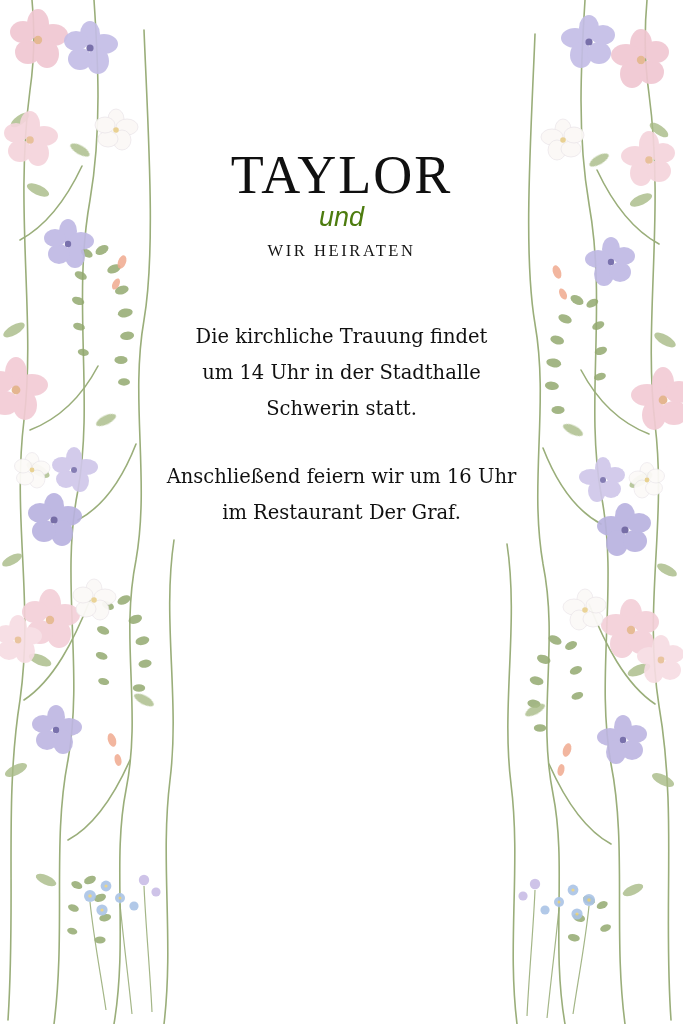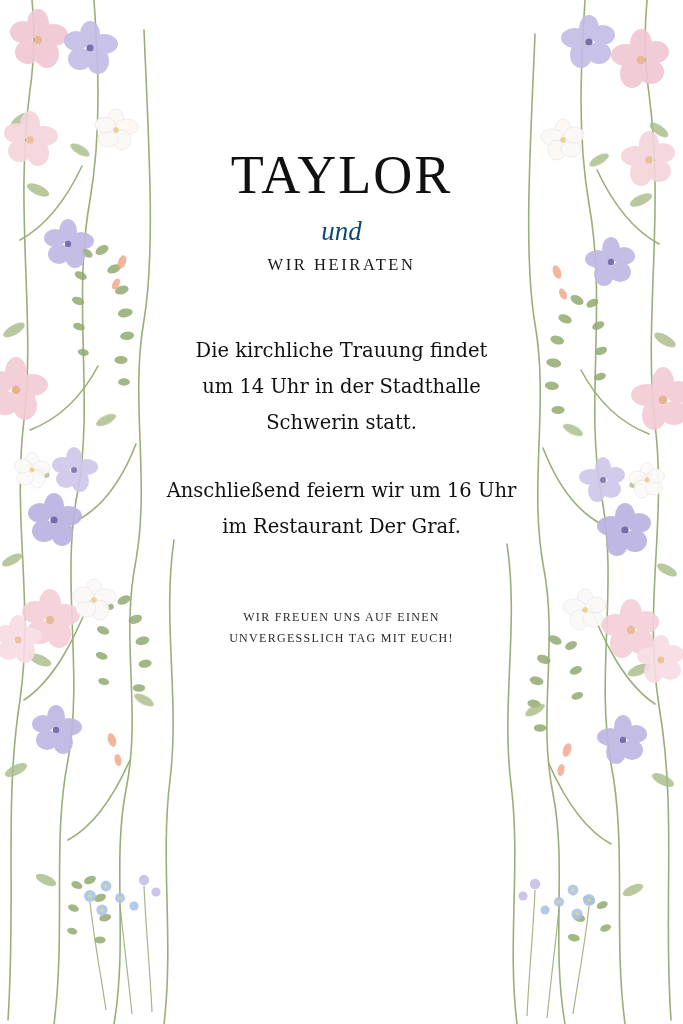--- a/index.html
+++ b/index.html
@@ -48,26 +48,25 @@
     font-family: "Liberation Serif", serif;
     font-size: 54px;
     letter-spacing: 2px;
     line-height: 1;
     color: #101010;
   }
   .name-first { margin-top: 148px; }
   .name-second { margin-top: 6px; }
 
   .und {
-    font-family: Liberation Serif, serif;
+    font-family: Liberation Sans, sans-serif;
     font-style: italic;
     font-size: 27px;
-    margin-top: 14px;
     margin-bottom: 8px;
-    color: #0c4a6e;
+    color: #4d7c0f;
   }
 
   .heading-small {
     font-size: 16.5px;
     letter-spacing: 2.6px;
     font-family: "Liberation Serif", serif;
     color: #141414;
   }
 
   .body-block {
@@ -575,16 +574,14 @@
     <div class="heading-small">WIR HEIRATEN</div>
 
     <div class="body-block">
       <p style="white-space:pre-line">Die kirchliche Trauung findet
 um 14 Uhr in der Stadthalle
 Schwerin statt.</p>
       <p style="white-space:pre-line">Anschließend feiern wir um 16 Uhr
 im  Restaurant Der Graf.</p>
     </div>
 
-    <div class="footer" style="white-space:pre-line">WIR FREUEN UNS AUF EINEN
-UNVERGESSLICH TAG MIT EUCH!</div>
   </div>
 </div>
 
 </body></html>

